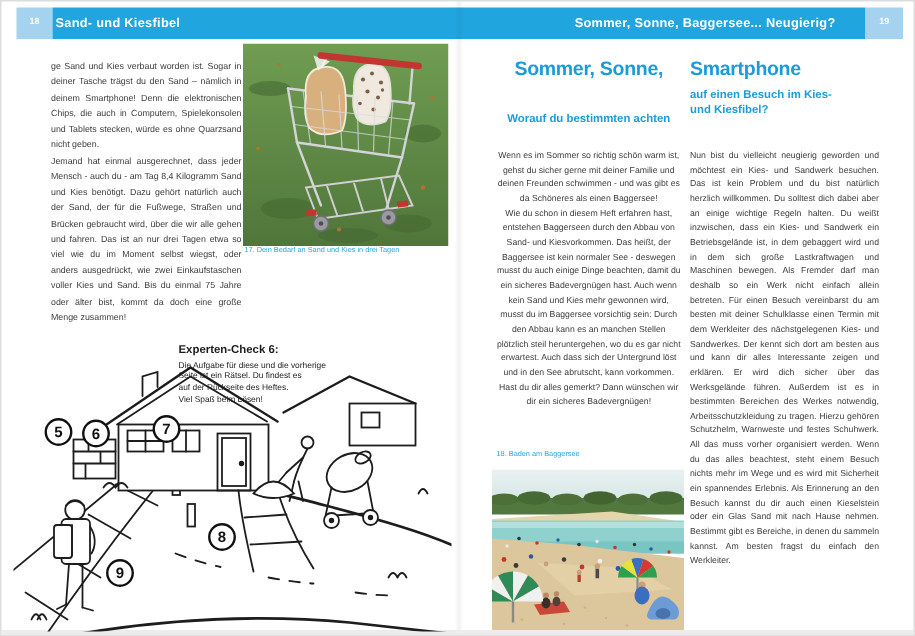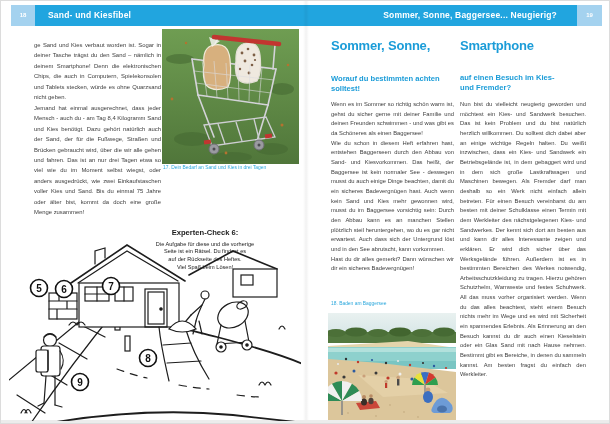--- a/index.html
+++ b/index.html
@@ -1,47 +1,47 @@
 <!DOCTYPE html>
 <html><head>
 <meta charset="utf-8">
 <style>
   html,body{margin:0;padding:0;background:#f2f2f2;}
   .canvas{position:relative;width:610px;height:424px;background:#ffffff;overflow:hidden;
           font-family:"Liberation Sans",sans-serif;border:1px solid #dcdcdc;box-sizing:border-box;}
   
   .bar{position:absolute;top:4px;height:21px;background:#21A5DF;color:#fff;font-weight:bold;
        font-size:8.5px;line-height:21px;box-sizing:border-box;letter-spacing:.2px;}
-  .bar.l{left:34px;width:271px;padding-left:13px;}
+  .bar.l{left:34px;width:271px;padding-left:2px;}
   .bar.r{left:305px;width:271px;text-align:right;padding-right:20px;}
   .pn{position:absolute;top:4px;height:21px;background:#A4D2EF;color:#fff;font-weight:bold;
       font-size:6px;text-align:center;line-height:21px;}
   .pn.l{left:10px;width:24px;}
   .pn.r{left:576px;width:25px;}
   
   .bodytext{color:#3d3d3d;font-size:5.9px;line-height:10.45px;text-align:justify;}
   .bodytext p{margin:0;}
   .ltcol{position:absolute;left:33px;top:39px;width:127px;}
   
   .cart{position:absolute;left:161px;top:28px;width:137px;height:135px;}
   .beach{position:absolute;left:327px;top:312px;width:128px;height:107px;}
   .caption{position:absolute;color:#2AA7DC;font-size:4.9px;line-height:6px;}
   .cap-cart{left:162px;top:164px;width:140px;}
   .cap-beach{left:330px;top:300px;width:123px;}
   
-  .ec{position:absolute;left:118px;top:227px;width:172px;text-align:center;color:#1c1c1c;z-index:3;}
+  .ec{position:absolute;left:118px;top:227px;width:172px;color:#1c1c1c;z-index:3;}
   .ec-title{font-size:7.6px;font-weight:bold;margin-bottom:3.5px;}
   .ec-line{font-size:5.6px;line-height:7.9px;}
   .illu{position:absolute;left:8px;top:236px;width:292px;height:184px;z-index:1;}
   
   .rheading{position:absolute;top:37px;color:#1B9CD8;font-weight:bold;font-size:13px;line-height:15px;letter-spacing:-.2px;}
   .rsub{position:absolute;color:#1B9CD8;font-weight:bold;font-size:7.6px;line-height:9.6px;}
   .rbody{position:absolute;font-size:5.8px;line-height:9.65px;color:#3d3d3d;text-align:justify;}
   .rbody p{margin:0;}
-  .c1{left:330px;width:123px;}
+  .c1{left:330px;width:123px;text-align:center;}
   .c2{left:459px;width:126px;}
   .fold{position:absolute;left:302px;top:0;width:6px;height:424px;
         background:linear-gradient(90deg,rgba(0,0,0,0),rgba(0,0,0,0.05),rgba(0,0,0,0));}
   .bottomstrip{position:absolute;left:0;top:419px;width:610px;height:5px;background:#ececec;}
 </style>
 </head>
 <body>
 
 <div class="canvas">
 
@@ -257,21 +257,20 @@
         <text x="71" y="148.5">9</text>
       </g>
     </svg>
   </div>
 
   <div class="rheading c1">
     <div>Sommer, Sonne,</div>
   </div>
   <div class="rsub c1" style="top:73px;">
     <div>Worauf du bestimmten achten</div>
-    <div>solltest!</div>
   </div>
   <div class="rbody c1" style="top:99px;">
     <p>Wenn es im Sommer so richtig schön warm ist, gehst du sicher gerne mit deiner Familie und deinen Freunden schwimmen - und was gibt es da Schöneres als einen Baggersee!</p>
     <p>Wie du schon in diesem Heft erfahren hast, entstehen Baggerseen durch den Abbau von Sand- und Kiesvorkommen. Das heißt, der Baggersee ist kein normaler See - deswegen musst du auch einige Dinge beachten, damit du ein sicheres Badevergnügen hast. Auch wenn kein Sand und Kies mehr gewonnen wird, musst du im Baggersee vorsichtig sein: Durch den Abbau kann es an manchen Stellen plötzlich steil heruntergehen, wo du es gar nicht erwartest. Auch dass sich der Untergrund löst und in den See abrutscht, kann vorkommen.</p>
     <p>Hast du dir alles gemerkt? Dann wünschen wir dir ein sicheres Badevergnügen!</p>
   </div>
   <div class="caption cap-beach">18. Baden am Baggersee</div>
 
   <div class="beach">
     <svg width="128" height="107" viewBox="0 0 128 107">
@@ -363,23 +362,23 @@
           <circle cx="76" cy="99" r="0.9"></circle>
         <circle cx="90" cy="104" r="0.9"></circle>
           <circle cx="62" cy="92" r="0.9"></circle>
       </g>
     </svg>
   </div>
 
   <div class="rheading c2">
     <div>Smartphone</div>
   </div>
-  <div class="rsub c2" style="top:57px;margin-top:15px;">
+  <div class="rsub c2" style="top:57px;">
     <div>auf einen Besuch im Kies-</div>
-    <div>und Fremder?</div>
+    <div>und Kiesfibel?</div>
   </div>
   <div class="rbody c2" style="top:99px;">
     <p>Nun bist du vielleicht neugierig geworden und möchtest ein Kies- und Sandwerk besuchen. Das ist kein Problem und du bist natürlich herzlich willkommen. Du solltest dich dabei aber an einige wichtige Regeln halten. Du weißt inzwischen, dass ein Kies- und Sandwerk ein Betriebsgelände ist, in dem gebaggert wird und in dem sich große Lastkraftwagen und Maschinen bewegen. Als Fremder darf man deshalb so ein Werk nicht einfach allein betreten. Für einen Besuch vereinbarst du am besten mit deiner Schulklasse einen Termin mit dem Werkleiter des nächstgelegenen Kies- und Sandwerkes. Der kennt sich dort am besten aus und kann dir alles Interessante zeigen und erklären. Er wird dich sicher über das Werksgelände führen. Außerdem ist es in bestimmten Bereichen des Werkes notwendig, Arbeitsschutzkleidung zu tragen. Hierzu gehören Schutzhelm, Warnweste und festes Schuhwerk. All das muss vorher organisiert werden. Wenn du das alles beachtest, steht einem Besuch nichts mehr im Wege und es wird mit Sicherheit ein spannendes Erlebnis. Als Erinnerung an den Besuch kannst du dir auch einen Kieselstein oder ein Glas Sand mit nach Hause nehmen. Bestimmt gibt es Bereiche, in denen du sammeln kannst. Am besten fragst du einfach den Werkleiter.</p>
   </div>
 
   <div class="fold"></div>
   <div class="bottomstrip"></div>
 </div>
 
 </body></html>

